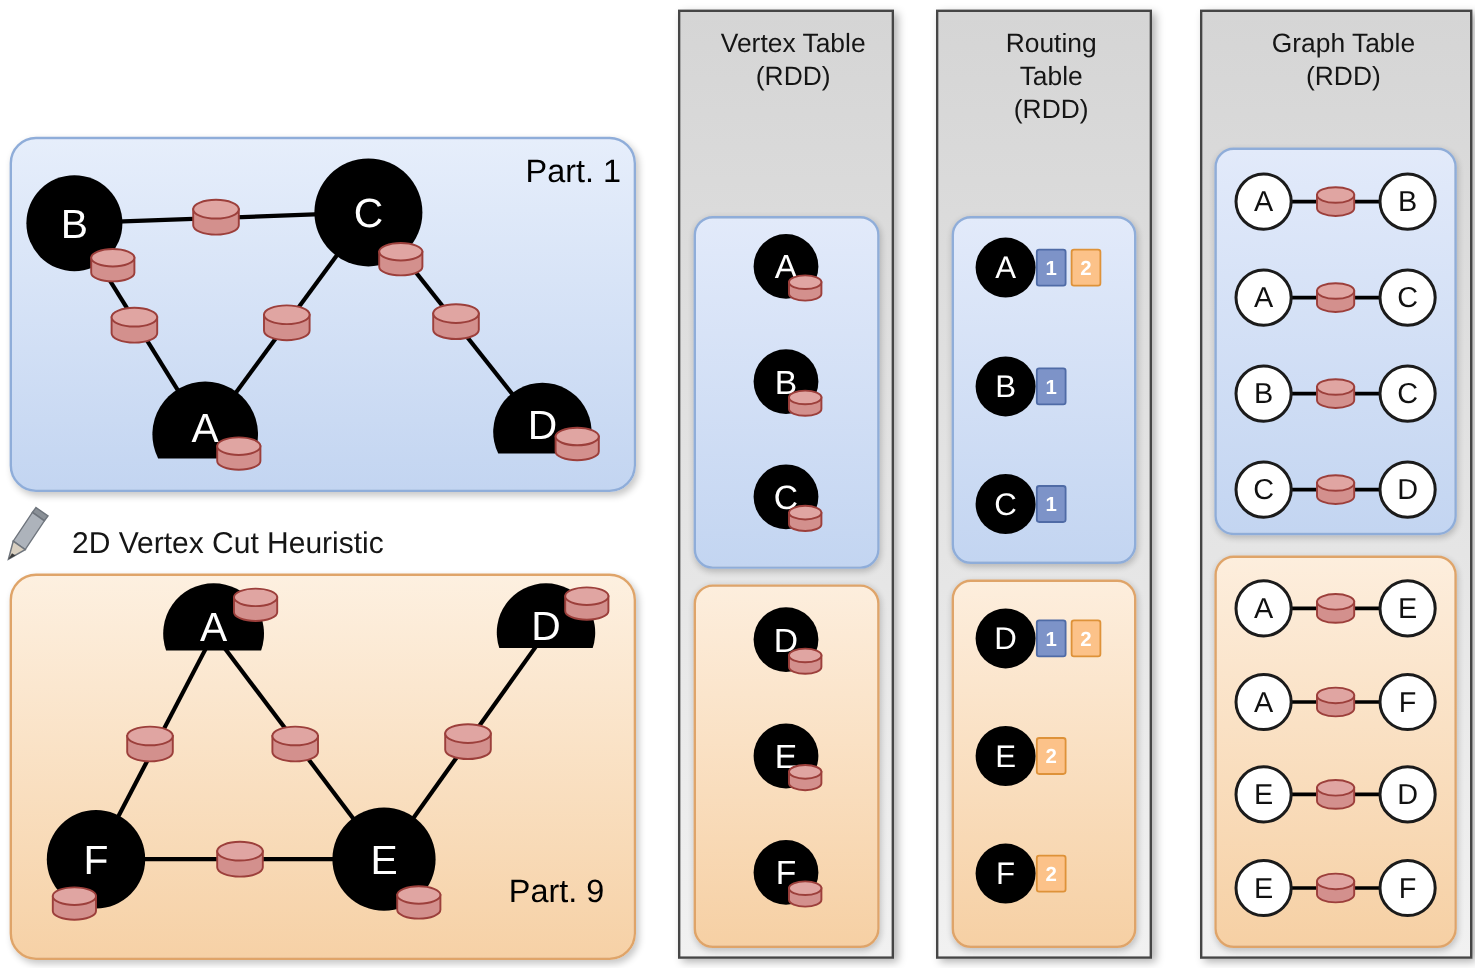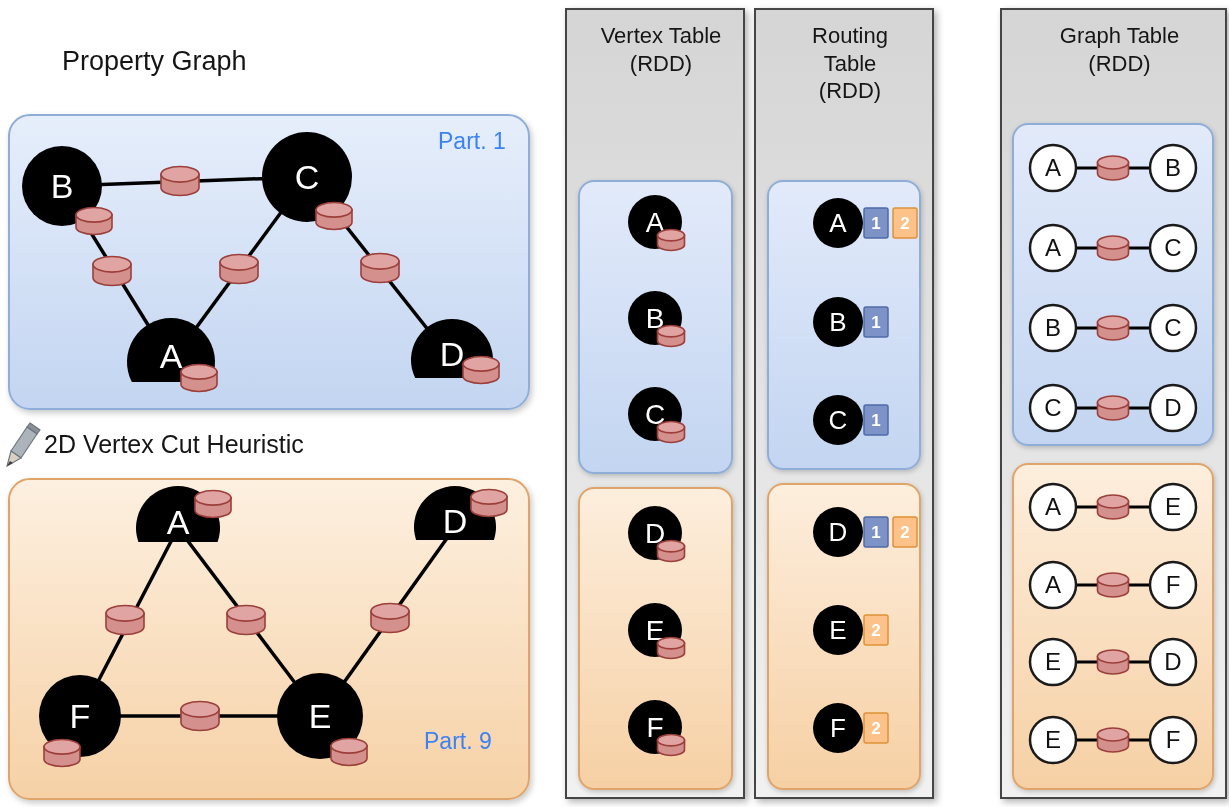--- a/index.html
+++ b/index.html
@@ -7,21 +7,21 @@
   body {
     background:#ffffff;
     font-family:"Liberation Sans","DejaVu Sans",sans-serif;
     position:relative;
     overflow:hidden;
     color:#151515;
   }
   #canvas { position:absolute; inset:0; }
 
   .big-title { position:absolute; font-size:27px; color:#151515; }
-  .part-label { position:absolute; font-size:23px; color:#3b82f6; }
+  .part-label { position:absolute; font-size:27px; color:#000000; }
 
   .part-box { position:absolute; border-radius:22px; }
   .part-box.blue {
     background:linear-gradient(180deg,#e6eefb 0%,#c3d5f1 100%);
     border:2px solid #8fadd9;
     box-shadow:2px 3px 6px rgba(0,0,0,0.22);
   }
   .part-box.orange {
     background:linear-gradient(180deg,#fdf0e0 0%,#f6d1a6 100%);
     border:2px solid #dfa469;
@@ -44,32 +44,31 @@
     background:linear-gradient(180deg,#e2eafa 0%,#c3d5f1 100%);
     border:2px solid #8fadd9;
     box-shadow:1px 2px 5px rgba(0,0,0,0.2);
   }
   .group.orange {
     background:linear-gradient(180deg,#fdeedd 0%,#f6d0a4 100%);
     border:2px solid #dfa469;
     box-shadow:1px 2px 5px rgba(0,0,0,0.2);
   }
 
-  .hrow { position:absolute; display:flex; align-items:center; gap:0; }
+  .hrow { position:absolute; display:flex; align-items:flex-end; gap:16px; }
   .htext { font-size:25px; color:#151515; }
 
   #overlay { position:absolute; left:0; top:0; z-index:5; pointer-events:none; }
   #overlay text { font-family:"Liberation Sans","DejaVu Sans",sans-serif; }
 </style>
 </head>
 <body>
 
 <div id="canvas">
 
-  <div class="big-title" style="left:62px;top:46px;">Property Graph</div>
 
   <div class="part-box blue" style="left:8px;top:114px;width:522px;height:296px;"></div>
   <div class="part-label" style="left:438px;top:128px;">Part. 1</div>
 
   <div class="hrow" style="left:4px;top:420px;">
     <svg width="40" height="48" viewBox="0 0 40 48">
       <polygon points="26,3 36,10 33,14 23,7" fill="#8a9097" stroke="#6f757d" stroke-width="1.2"></polygon>
       <polygon points="23,7 33,14 17,38 7,31" fill="#adb3bb" stroke="#6f757d" stroke-width="1.2"></polygon>
       <polygon points="7,31 17,38 3,46" fill="#d9d0c1" stroke="#6f757d" stroke-width="1.2"></polygon>
       <polygon points="6,41 3,46 9,43" fill="#3c3c3c"></polygon>
@@ -80,21 +79,21 @@
   <div class="part-box orange" style="left:8px;top:478px;width:522px;height:322px;"></div>
   <div class="part-label" style="left:424px;top:728px;">Part. 9</div>
 
   <div class="col" style="left:565px;top:8px;width:180px;height:791px;">
     <div class="col-title">Vertex Table
 (RDD)</div>
     <div class="group blue" style="left:11px;top:170px;width:155px;height:294px;"></div>
     <div class="group orange" style="left:11px;top:477px;width:155px;height:303px;"></div>
   </div>
 
-  <div class="col" style="left:754px;top:8px;width:180px;height:791px;">
+  <div class="col" style="left:780px;top:8px;width:180px;height:791px;">
     <div class="col-title">Routing
 Table
 (RDD)</div>
     <div class="group blue" style="left:11px;top:170px;width:154px;height:290px;"></div>
     <div class="group orange" style="left:11px;top:473px;width:154px;height:307px;"></div>
   </div>
 
   <div class="col" style="left:1000px;top:8px;width:227px;height:791px;">
     <div class="col-title">Graph Table
 (RDD)</div>

